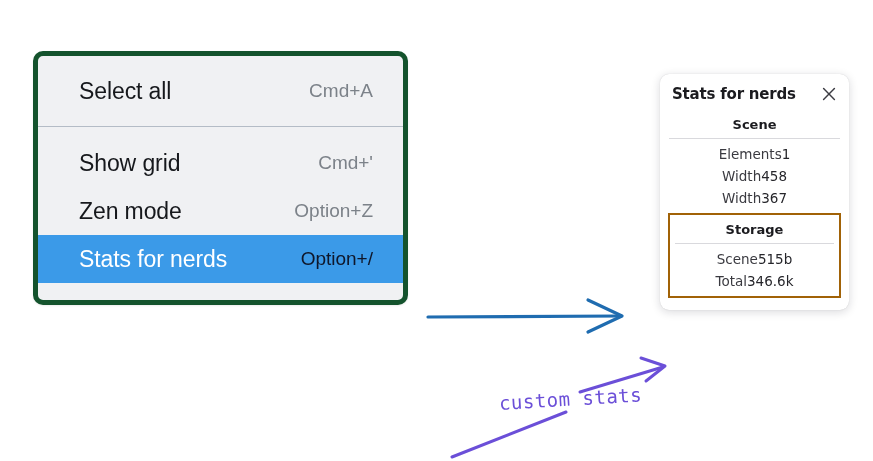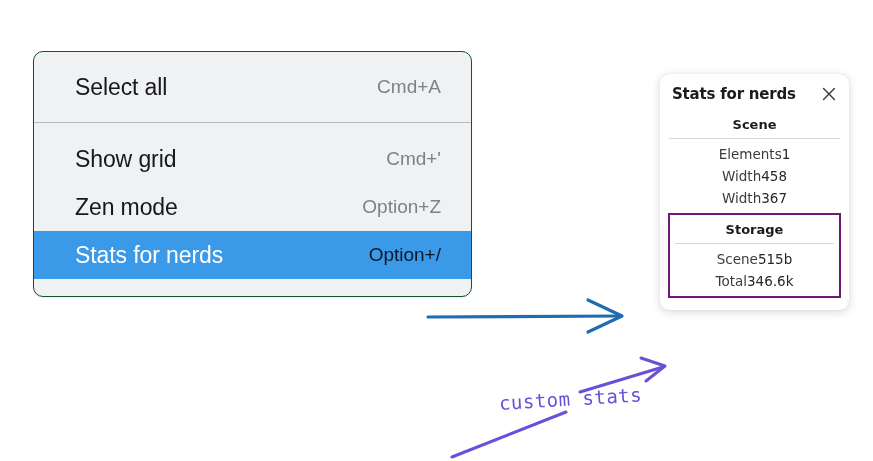--- a/index.html
+++ b/index.html
@@ -14,23 +14,23 @@
     overflow: hidden;
     font-family: "Liberation Sans", sans-serif;
     -webkit-font-smoothing: antialiased;
   }
 
   
   #context-menu {
     position: absolute;
     left: 33px;
     top: 51px;
-    width: 439px;
+    width: 375px;
     background: #f0f1f3;
-    border: 1px solid #14532d;
+    border: 5px solid #14532d;
     border-radius: 10px;
     box-sizing: border-box;
     overflow: hidden;
     box-shadow: 0 1px 2px rgba(0,0,0,0.08);
   }
   .menu-pad-top { height: 11px; }
   .menu-pad-bottom { height: 17px; }
   .menu-group { padding: 0; }
   .menu-sep {
     height: 1px;
@@ -120,21 +120,21 @@
   }
   .stat-row .sr-value { color: #26262b; }
   .stat-note {
     font-size: 13.5px;
     color: #3a3a40;
     padding: 4px 2px 2px 2px;
     white-space: nowrap;
   }
   
   #custom-stats-box {
-    border: 2px solid #701a75;
+    border: 2px solid #a16207;
     margin: 4px 0 0 0;
     padding: 0 4px 4px 4px;
   }
 
   
   .annot-svg {
     position: absolute;
     left: 0;
     top: 0;
     width: 873px;

